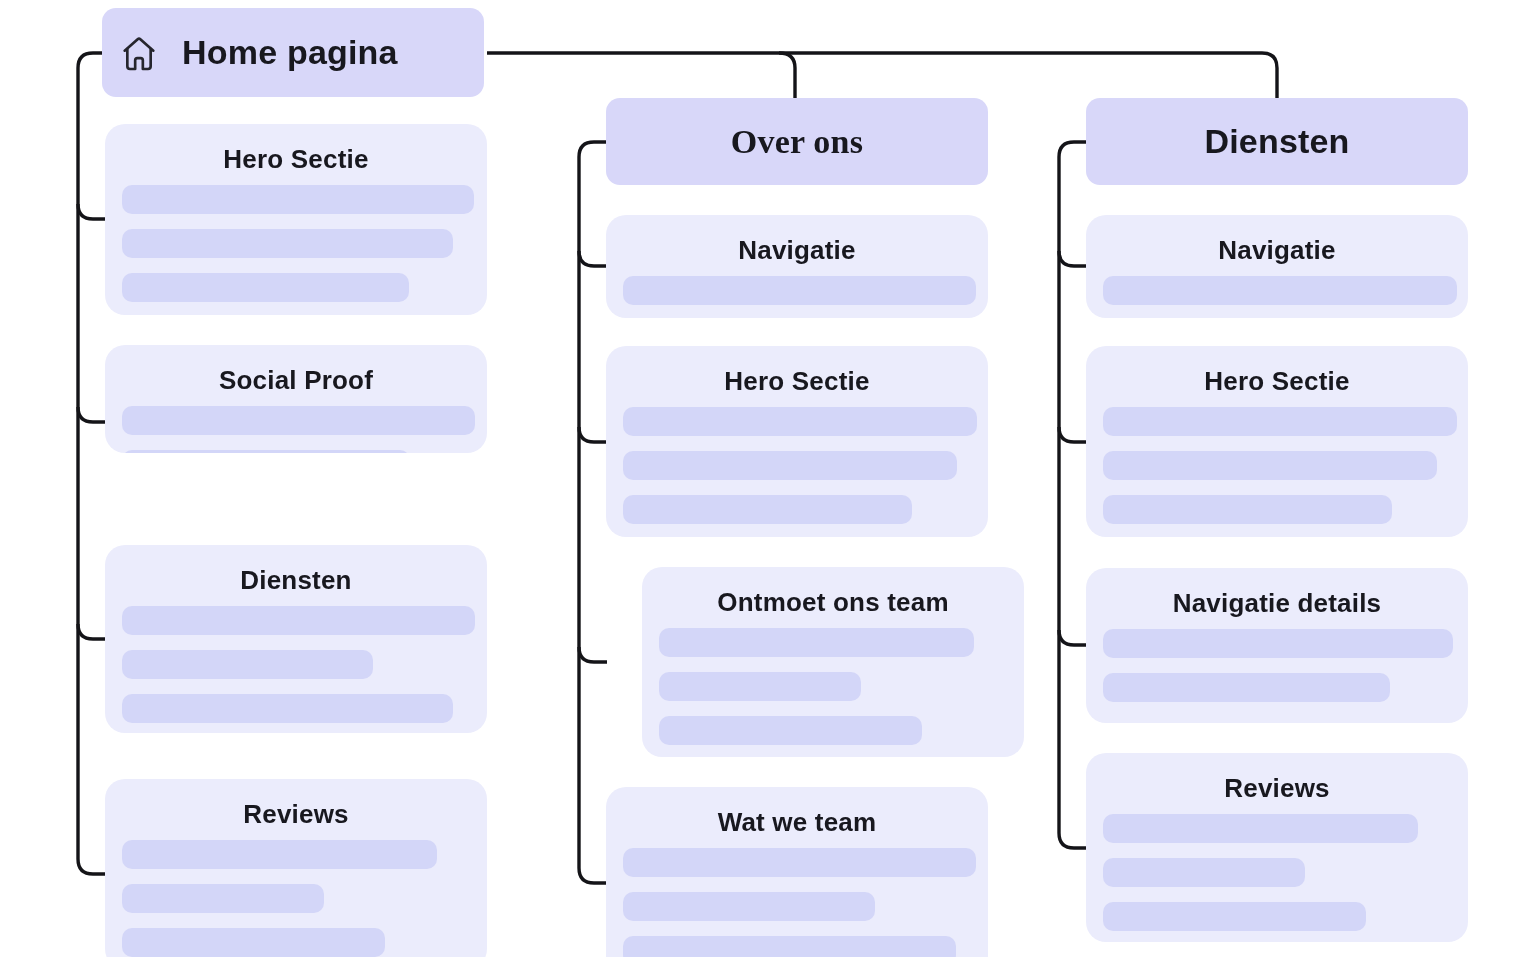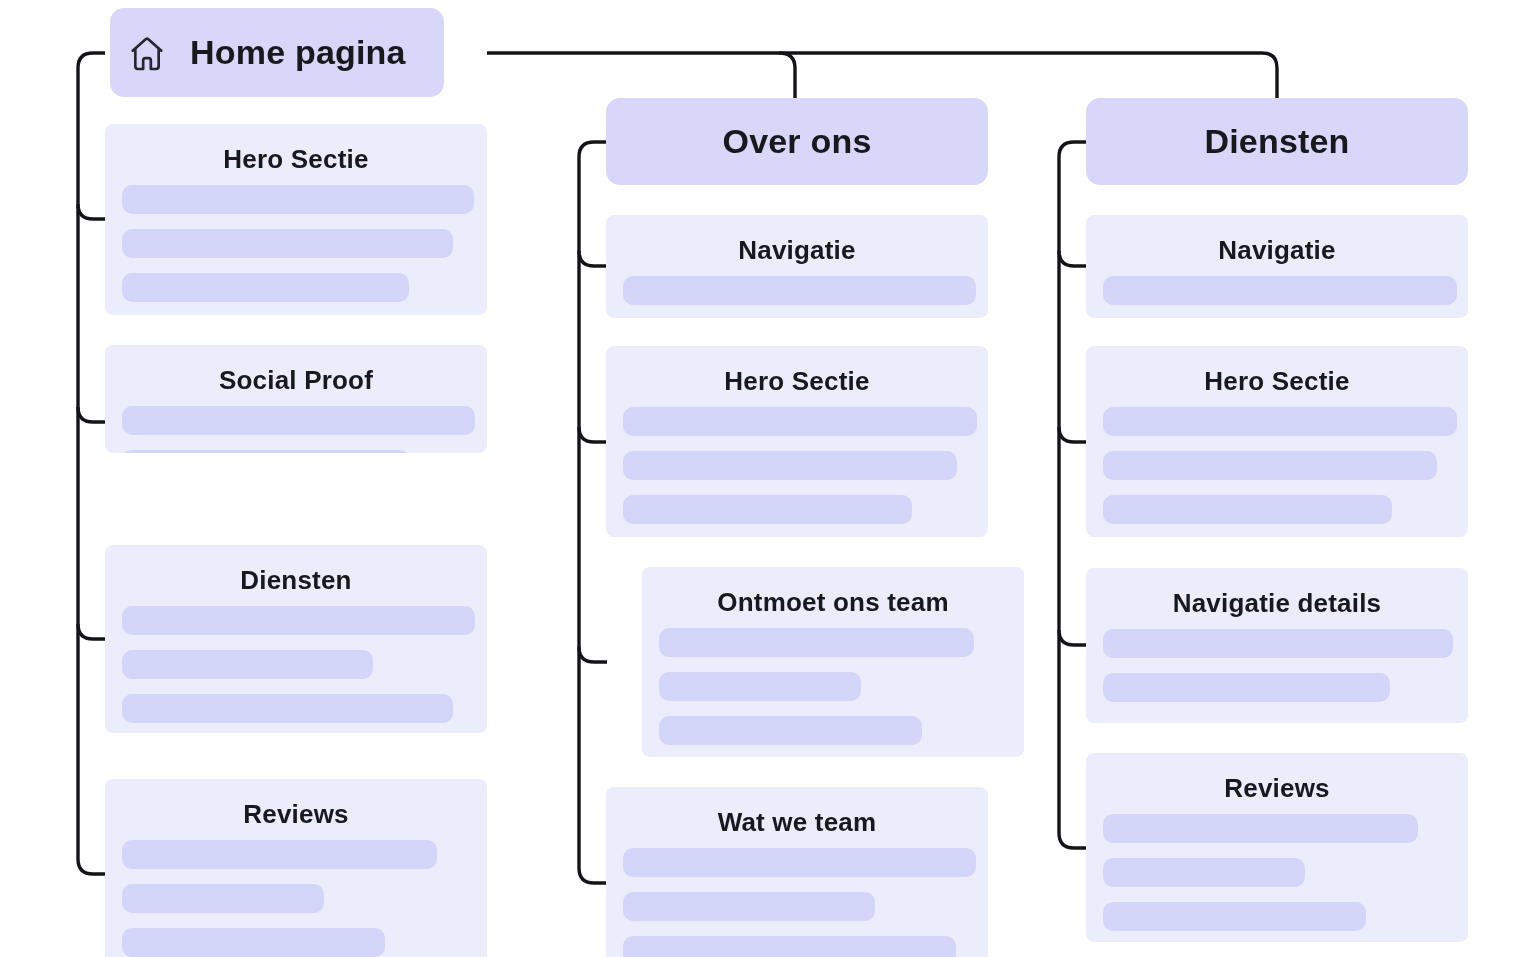--- a/index.html
+++ b/index.html
@@ -31,21 +31,21 @@
     gap: 23px;
     color: var(--text, #18181f);
     font-weight: bold;
     font-size: 34px;
     letter-spacing: 0.2px;
     white-space: nowrap;
   }
   .page-header.with-icon { justify-content: flex-start; padding-left: 17px; }
   .section-card {
     background: var(--card-bg, #ebecfc);
-    border-radius: 8px;
+    border-radius: 20px;
     overflow: hidden;
   }
   .card-title {
     display: block;
     margin-top: 20px;
     text-align: center;
     font-weight: bold;
     font-size: 26px;
     line-height: 30px;
     letter-spacing: 0.2px;
@@ -84,21 +84,21 @@
     <path d="M579 251 Q579 266 594 266 H607"></path>
     <path d="M579 427 Q579 442 594 442 H607"></path>
     <path d="M579 647 Q579 662 594 662 H607"></path>
 
     <path d="M1086 142 H1074 Q1059 142 1059 157 V833 Q1059 848 1074 848 H1087"></path>
     <path d="M1059 251 Q1059 266 1074 266 H1087"></path>
     <path d="M1059 427 Q1059 442 1074 442 H1087"></path>
     <path d="M1059 630 Q1059 645 1074 645 H1087"></path>
   </svg>
 
-<div class="node page-header with-icon" style="left: 110px; top: 8px; width: 334px; height: 89px;">
+<div class="node page-header with-icon" style="left: 102px; top: 8px; width: 382px; height: 89px;">
       <span class="icon-wrap">
         <svg viewBox="0 0 24 24" fill="none" stroke="currentColor" stroke-width="1.6" stroke-linecap="round" stroke-linejoin="round">
           <path d="M3.4 10.6 L11.2 3.7 Q12 3 12.8 3.7 L20.6 10.6"></path>
           <path d="M5 9.6 V20 Q5 21.6 6.6 21.6 H9.7 V16.4 Q9.7 15.1 11 15.1 H13 Q14.3 15.1 14.3 16.4 V21.6 H17.4 Q19 21.6 19 20 V9.6"></path>
         </svg>
       </span>
       <span>Home pagina</span>
     </div>
     <div class="node section-card" style="left: 105px; top: 124px; width: 382px; height: 191px;">
       <span class="card-title">Hero Sectie</span>
@@ -124,21 +124,21 @@
       </div>
     </div>
     <div class="node section-card" style="left: 105px; top: 779px; width: 382px; height: 190px;">
       <span class="card-title">Reviews</span>
       <div class="bars">
         <div class="bar" style="width: 315px;"></div>
         <div class="bar" style="width: 202px;"></div>
         <div class="bar" style="width: 263px;"></div>
       </div>
     </div>
-    <div class="node page-header" style="left: 606px; top: 98px; width: 382px; height: 87px;">
+    <div class="node page-header" style="left: 606px; top: 98px; width: 382px; height: 87px; font-family: Liberation Serif, serif;">
       <span>Over ons</span>
     </div>
     <div class="node section-card" style="left: 606px; top: 215px; width: 382px; height: 103px;">
       <span class="card-title">Navigatie</span>
       <div class="bars">
         <div class="bar" style="width: 353px;"></div>
       </div>
     </div>
     <div class="node section-card" style="left: 606px; top: 346px; width: 382px; height: 191px;">
       <span class="card-title">Hero Sectie</span>

